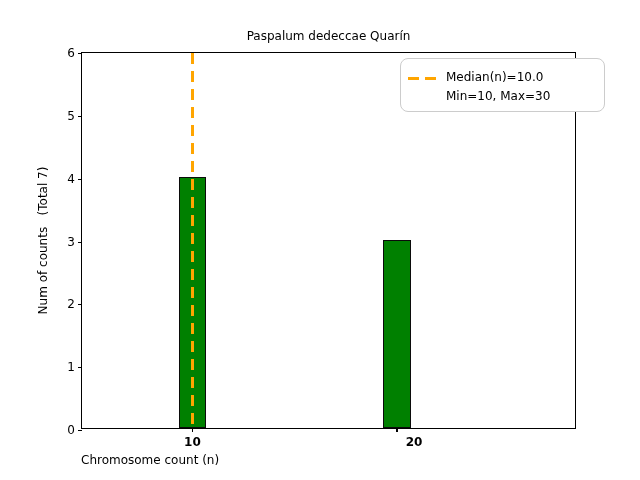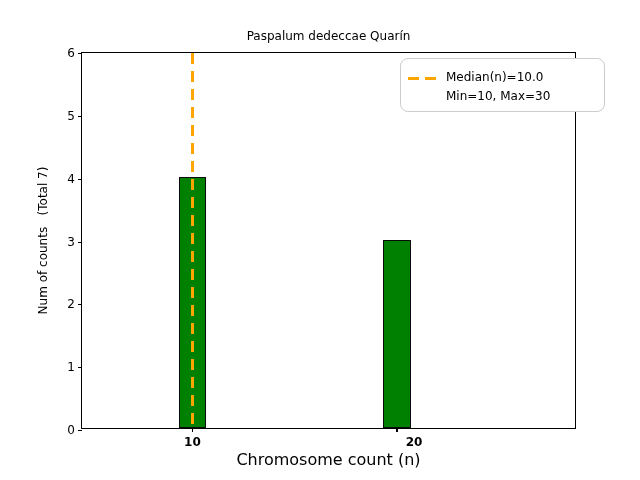--- a/index.html
+++ b/index.html
@@ -119,22 +119,22 @@
     white-space: nowrap;
     font-weight: bold;
   }
 
   
   #xlabel {
     position: absolute;
     left: 81px;
     top: 453px;
     width: 495px;
-    text-align: center;
-    font-size: 16px;
+    text-align: left;
+    font-size: 12px;
     line-height: 14px;
     color: #000000;
     white-space: nowrap;
   }
   #ylabel {
     position: absolute;
     left: 0px;
     top: 52px;
     width: 377px;
     height: 18px;

